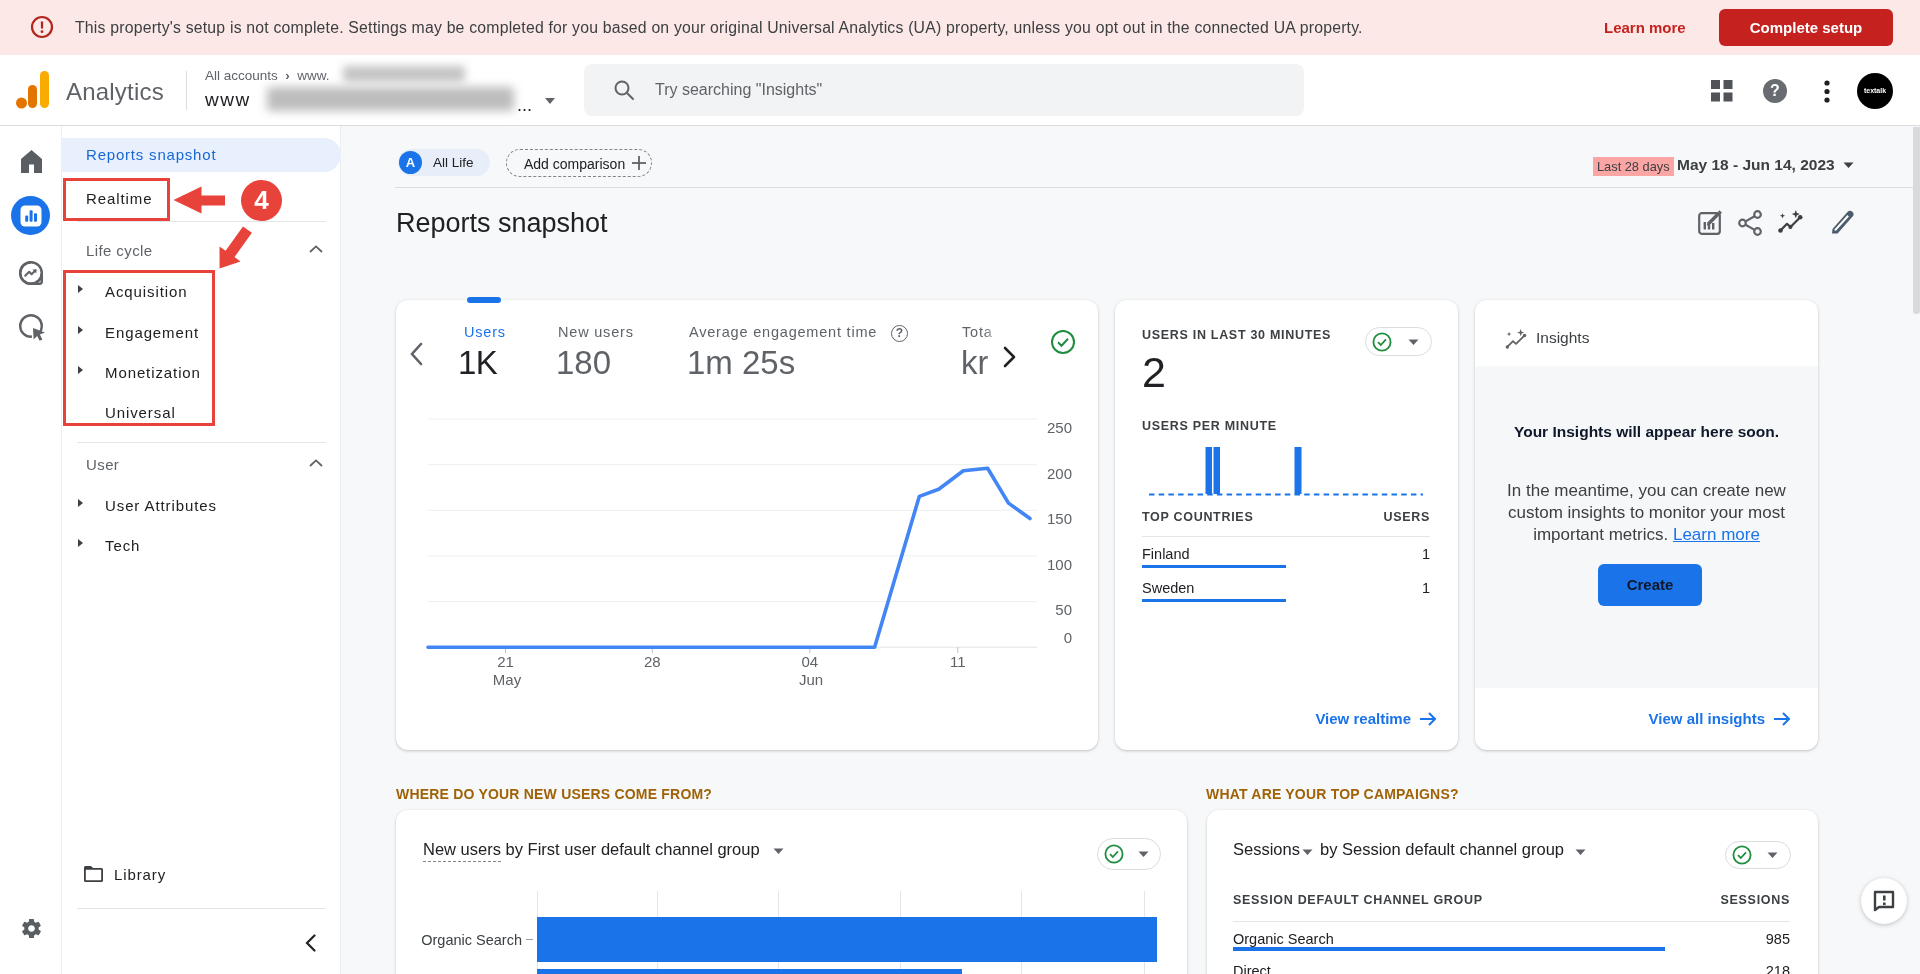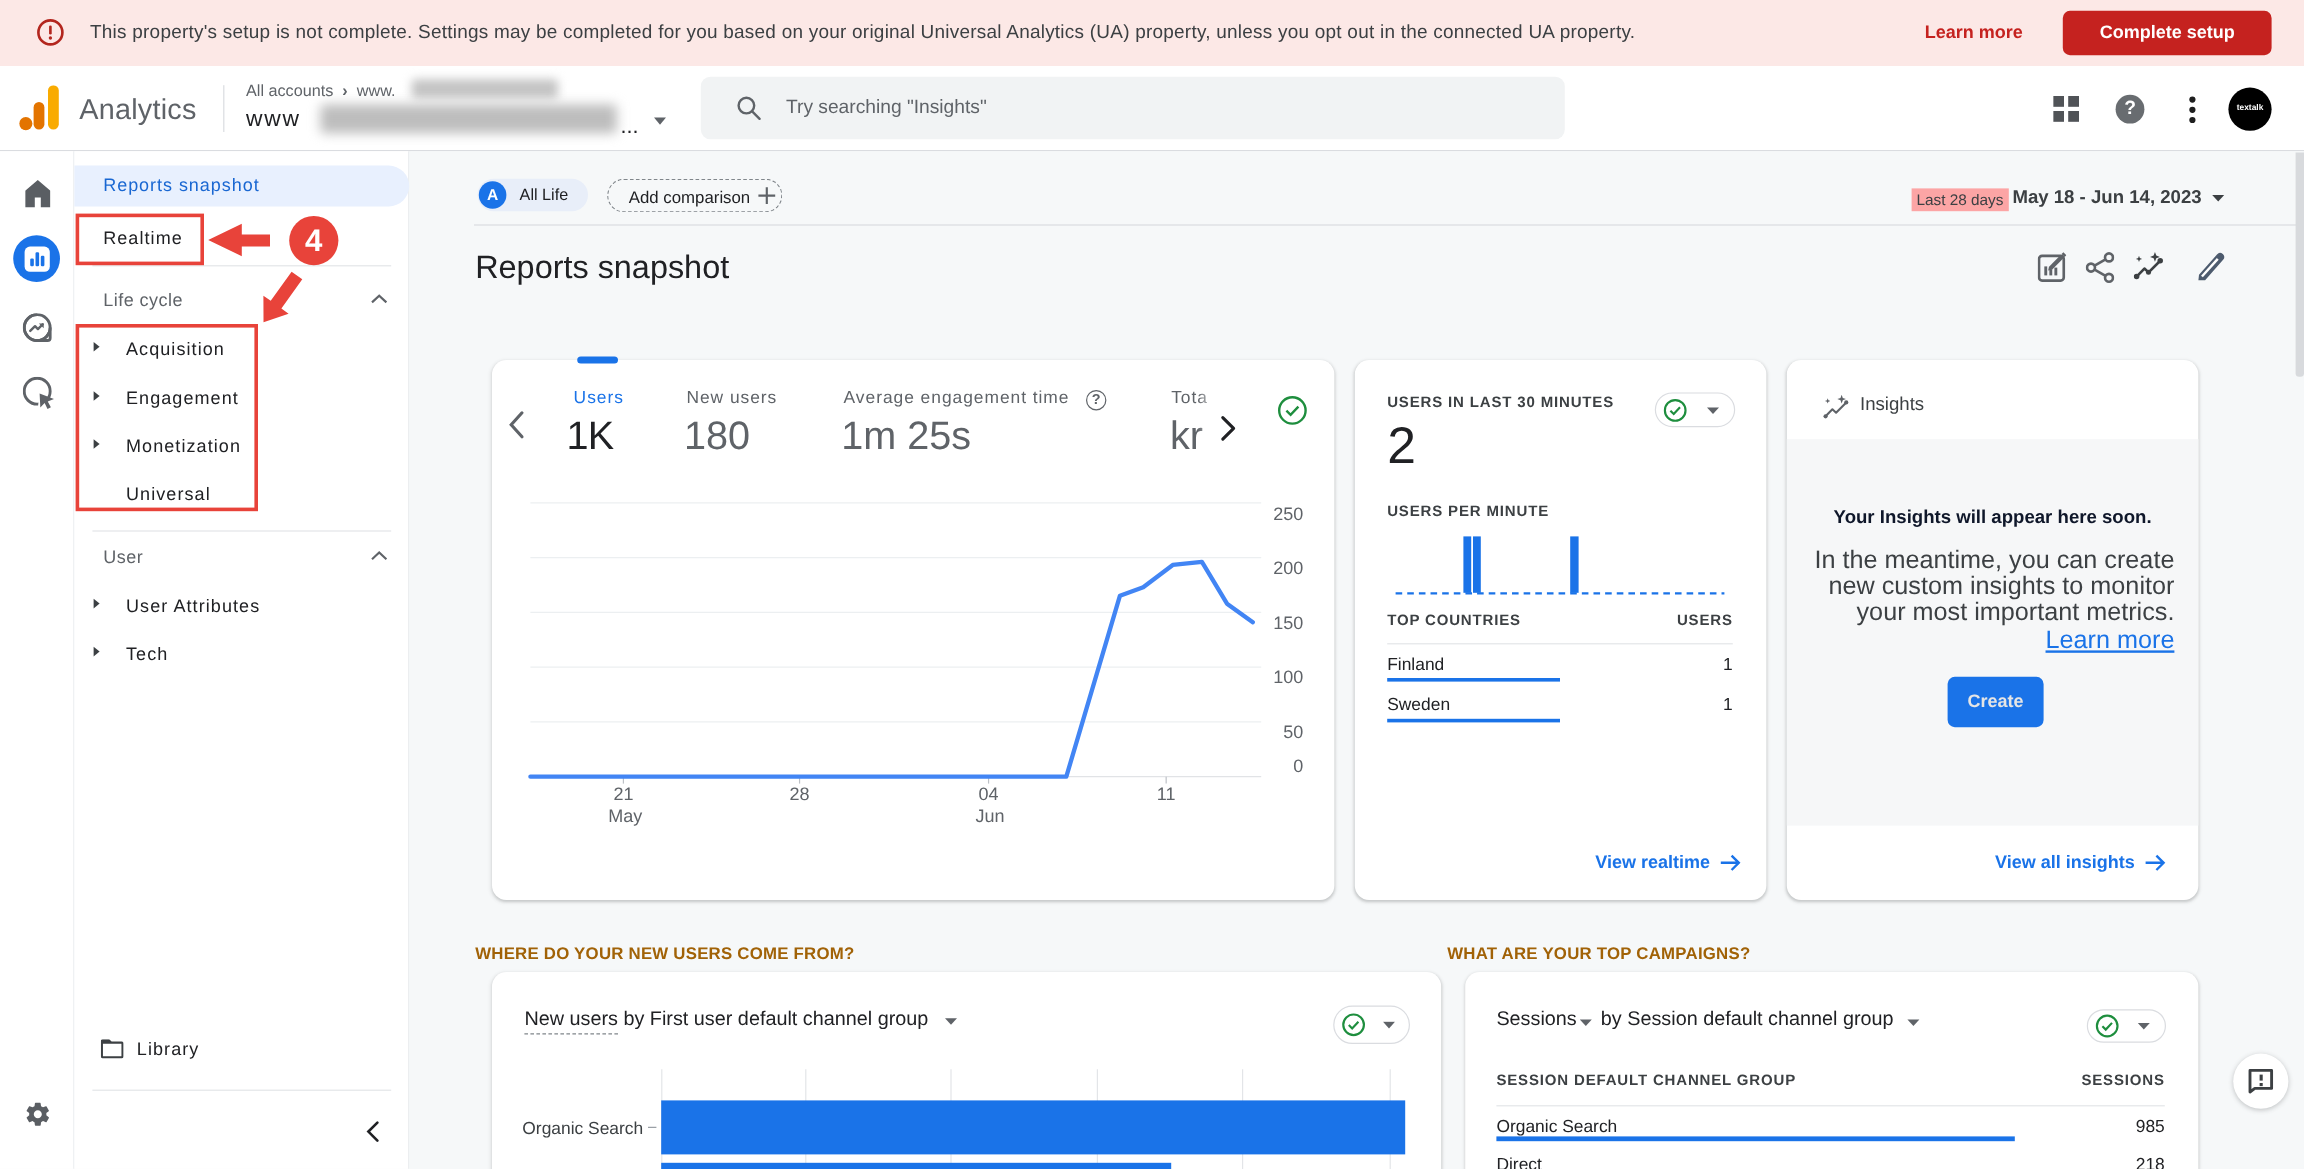--- a/index.html
+++ b/index.html
@@ -28,21 +28,21 @@
   .navpill span { position:absolute; left:24px; top:8px; font-size:15px; letter-spacing:0.8px; color:#1967d2; font-weight:400; }
   .nitem { position:absolute; font-size:15px; letter-spacing:0.9px; color:#202124; }
   .nhead { position:absolute; font-size:15px; letter-spacing:0.4px; color:#5f6368; }
   .tri { position:absolute; width:0; height:0; border-left:5px solid #3c4043; border-top:4px solid transparent; border-bottom:4px solid transparent; }
   .ddiv { position:absolute; left:15px; width:249px; height:1px; background:#e3e5e8; }
   
   .redbox { position:absolute; border:3px solid #e8433a; z-index:50; }
   #circ4 { position:absolute; left:241px; top:180px; width:41px; height:41px; background:#e8433a; border-radius:50%; z-index:50; color:#fff; font-size:26px; font-weight:700; text-align:center; line-height:41px; }
   
   #main { position:absolute; left:342px; top:126px; width:1578px; height:848px; background:#f6f8f9; }
-  .card { position:absolute; background:#fff; border-radius:12px; box-shadow:0 1px 2px rgba(60,64,67,.18), 0 1px 3px 1px rgba(60,64,67,.08);margin-left:14px; }
+  .card { position:absolute; background:#fff; border-radius:12px; box-shadow:0 1px 2px rgba(60,64,67,.18), 0 1px 3px 1px rgba(60,64,67,.08); }
   .glabel { position:absolute; font-size:14px; font-weight:700; color:#a16207; letter-spacing:.2px; }
   .link { color:#1a73e8; }
 </style>
 </head>
 <body>
 <div id="banner">
   <svg class="abs" style="left:30px;top:15px" width="24" height="24" viewBox="0 0 24 24">
       <circle cx="12" cy="12" r="10" fill="none" stroke="#b3261e" stroke-width="2.2"></circle>
       <rect x="10.9" y="6.2" width="2.2" height="7.6" rx="1.1" fill="#b3261e"></rect>
       <circle cx="12" cy="16.7" r="1.4" fill="#b3261e"></circle>
@@ -318,22 +318,22 @@
     <svg class="abs" style="left:30px;top:29px" width="23" height="21" viewBox="0 0 26 24">
       <path d="M2.5 20.5 L9 13.8 L12.5 17 L22 7.5" fill="none" stroke="#5f6368" stroke-width="2" stroke-linecap="round" stroke-linejoin="round"></path>
       <circle cx="2.5" cy="20.5" r="2" fill="#5f6368"></circle>
         <circle cx="22.2" cy="7.3" r="2" fill="#5f6368"></circle>
       <path d="M17.8 0 L18.9 3 L21.9 4.1 L18.9 5.2 L17.8 8.2 L16.7 5.2 L13.7 4.1 L16.7 3 Z" fill="#5f6368"></path>
       <path d="M4.5 3.2 L5.2 5.1 L7.1 5.8 L5.2 6.5 L4.5 8.4 L3.8 6.5 L1.9 5.8 L3.8 5.1 Z" fill="#5f6368"></path>
     </svg>
     <div class="abs" style="left:61px;top:29px;font-size:15.5px;color:#3c4043;">Insights</div>
     <div class="abs" style="left:0;top:66px;width:343px;height:322px;background:#f6f7f8;"></div>
     <div class="abs" style="left:0;top:123px;width:343px;text-align:center;font-size:15.5px;font-weight:700;color:#0f172a;">Your Insights will appear here soon.</div>
-    <div class="abs" style="left:20px;top:156px;width:303px;text-align:right;font-size:21px;color:#3c4043;line-height:22.2px;">In the meantime, you can create new custom insights to monitor your most important metrics. <span class="link" style="text-decoration:underline;">Learn&nbsp;more</span></div>
-    <div class="abs" style="left:134px;top:264px;width:80px;height:42px;background:#1a73e8;border-radius:6px;color:#e5e5e5;font-size:15px;font-weight:700;text-align:center;line-height:42px;">Create</div>
+    <div class="abs" style="left:20px;top:180px;width:303px;text-align:center;font-size:17px;color:#3c4043;line-height:22.2px;">In the meantime, you can create new custom insights to monitor your most important metrics. <span class="link" style="text-decoration:underline;">Learn&nbsp;more</span></div>
+    <div class="abs" style="left:123px;top:264px;width:104px;height:42px;background:#1a73e8;border-radius:6px;color:#0f172a;font-size:15px;font-weight:700;text-align:center;line-height:42px;">Create</div>
     <div class="abs" style="right:53px;top:410px;font-size:15px;font-weight:700;color:#1a73e8;">View all insights</div>
     <svg class="abs" style="right:27px;top:411px" width="18" height="16" viewBox="0 0 18 16">
         <path d="M1 8 L16 8 M10 2 L16 8 L10 14" fill="none" stroke="#1a73e8" stroke-width="2"></path>
       </svg>
   </div>
 
   <div class="glabel" style="left:54px;top:660px;">WHERE DO YOUR NEW USERS COME FROM?</div>
   <div class="glabel" style="left:864px;top:660px;">WHAT ARE YOUR TOP CAMPAIGNS?</div>
 
   <div class="card" style="left:54px;top:684px;width:791px;height:220px;">

